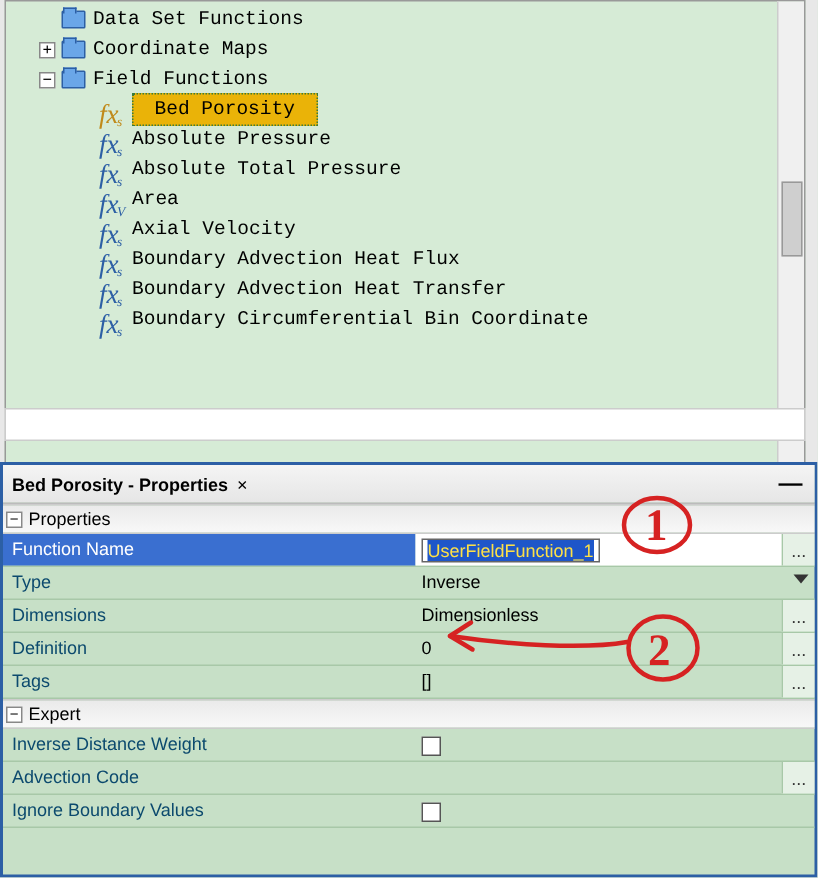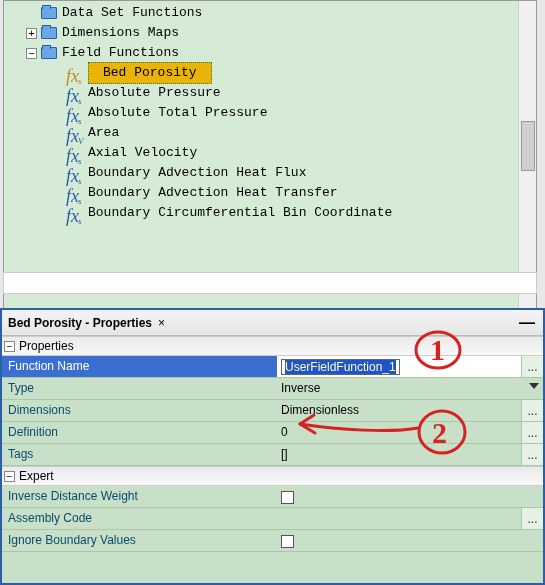--- a/index.html
+++ b/index.html
@@ -172,21 +172,21 @@
     background:#fff;
   }
   .val-input {
     border: 1px solid #666;
     background:#fff;
     color:#fff;
     display:inline-block;
     padding:0 3px;
   }
   .val-input .sel {
-    background:#1e56c9; color:#fef9c3;
+    background:#1e56c9; color:#fde047;
   }
   .dd-arrow {
     position:absolute; right:4px; top:5px;
     width:0;height:0;
     border-left:5px solid transparent;
     border-right:5px solid transparent;
     border-top:6px solid #333;
   }
   .checkbox {
     display:inline-block;
@@ -216,21 +216,21 @@
         <span class="indent i1"></span>
         <span class="dotted"></span>
         <span class="folder-icon"></span>
         <span class="tree-label">Data Set Functions</span>
       </div>
 
       <div class="tree-row">
         <span class="indent i1"></span>
         <span class="expander">+</span>
         <span class="folder-icon"></span>
-        <span class="tree-label">Dimensions Maps</span>
+        <span class="tree-label">Coordinate Maps</span>
       </div>
 
       <div class="tree-row">
         <span class="indent i1"></span>
         <span class="expander">−</span>
         <span class="folder-icon"></span>
         <span class="tree-label">Field Functions</span>
       </div>
 
       <div class="tree-row">
@@ -340,21 +340,21 @@
       <span class="box">−</span>
       <span>Expert</span>
     </div>
 
     <div class="prop-row">
       <div class="k">Inverse Distance Weight</div>
       <div class="v"><span class="checkbox"></span></div>
     </div>
 
     <div class="prop-row">
-      <div class="k">Assembly Code</div>
+      <div class="k">Advection Code</div>
       <div class="v"></div>
       <div class="btn-ell">...</div>
     </div>
 
     <div class="prop-row">
       <div class="k">Ignore Boundary Values</div>
       <div class="v"><span class="checkbox"></span></div>
     </div>
 
   </div>

